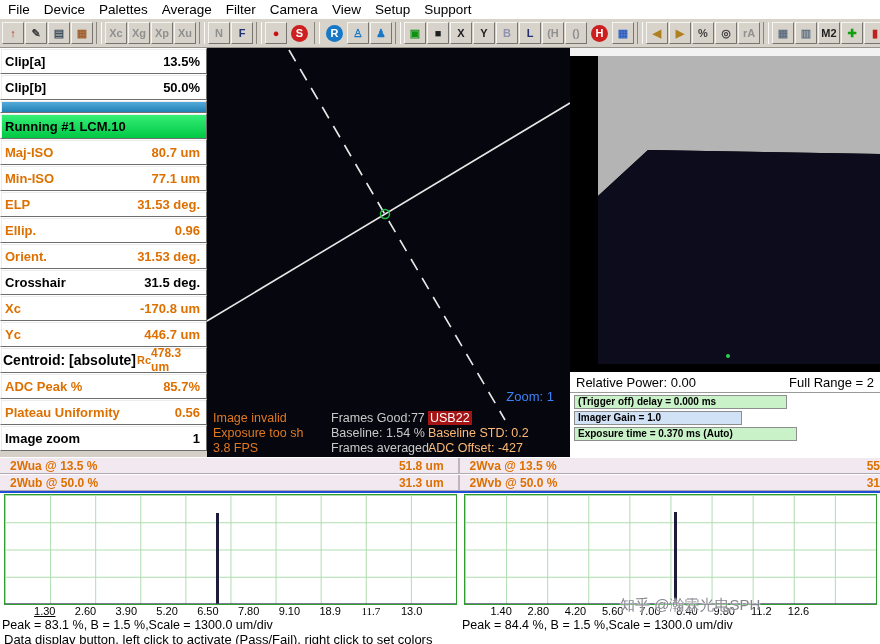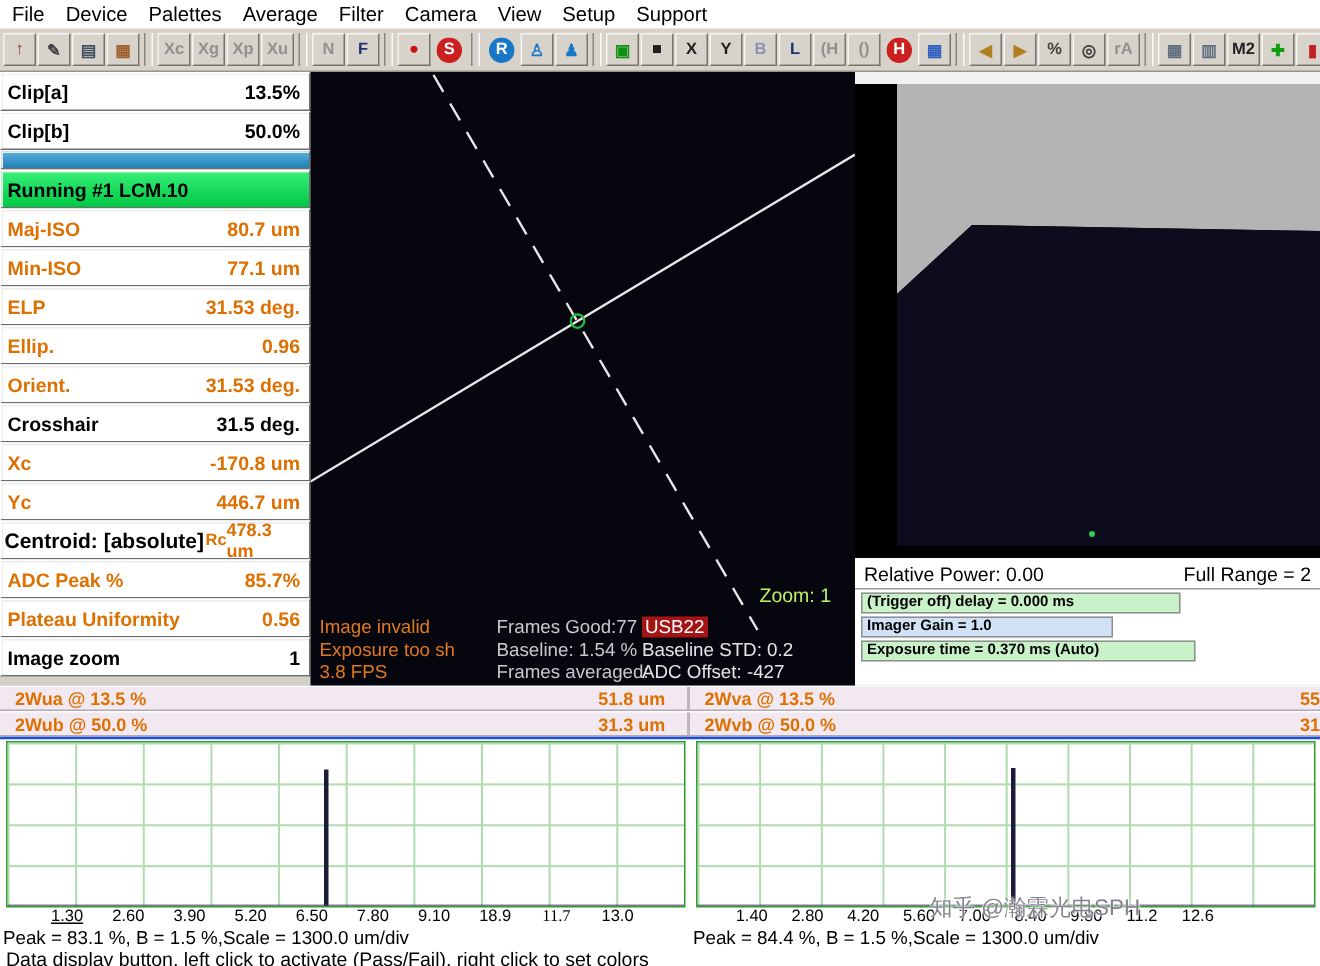--- a/index.html
+++ b/index.html
@@ -32,25 +32,25 @@
   .lrow.blue{height:13px;background:linear-gradient(#58b0de,#2280b4);}
   .lrow.green{background:linear-gradient(#38f078,#00c844);justify-content:flex-start;}
   .lrow.centroid{padding:0 6px 0 2px;}
   .lrow.centroid .lbl{font-size:14px;}
   .lrow.centroid .mid{color:#dd7000;font-size:11px;margin-left:1px;}
   .lrow.centroid .val{color:#dd7000;font-size:12px;}
 
   
   .camera{position:relative;width:363px;flex:0 0 363px;background:#06060e;overflow:hidden;}
   .camera svg{position:absolute;left:0;top:0;}
-  .zoom-label{position:absolute;right:16px;bottom:53px;color:#bef264;font-size:13px;}
+  .zoom-label{position:absolute;right:16px;bottom:53px;color:#3b82f6;font-size:13px;}
   .cam-status{position:absolute;left:6px;bottom:1px;font-size:12.5px;line-height:15px;white-space:nowrap;}
   .cam-line .warn{color:#e07820;display:inline-block;width:118px;}
   .cam-line .c2{color:#c9c9c9;display:inline-block;width:97px;}
-  .cam-line .c3{color:#e5e5e5;}
+  .cam-line .c3{color:#fdba74;}
   .cam-line .usb{background:#a51414;color:#fff;padding:0 2px;}
 
   
   .right-col{width:310px;flex:0 0 310px;display:flex;flex-direction:column;}
   .beam3d{height:324px;position:relative;background:#000;overflow:hidden;}
   .beam3d .topstrip{position:absolute;top:0;left:0;right:0;height:8px;background:#f2f2f2;}
   .info-panel{height:85px;background:#fff;overflow:hidden;}
   .ip-head{display:flex;justify-content:space-between;align-items:center;height:20px;
            padding:0 6px 0 6px;font-size:13px;border-bottom:1px solid #9a9a9a;}
   .ip-row{margin:2px 0 0 4px;font-size:10px;font-weight:bold;border:1px solid #8e8e8e;

